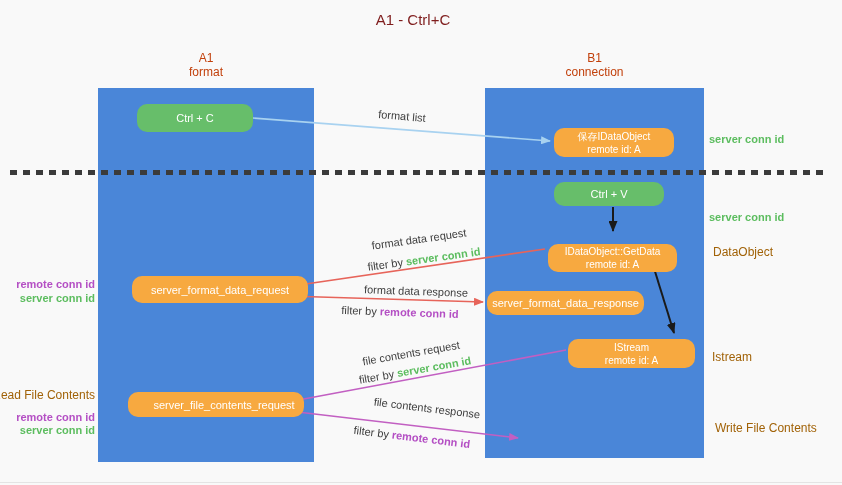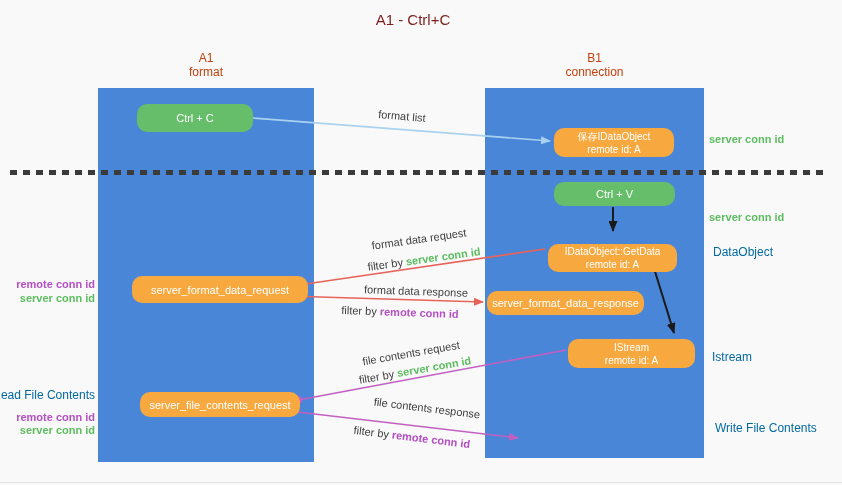--- a/index.html
+++ b/index.html
@@ -33,21 +33,21 @@
   .green-box{background:#67be6a;font-size:11px;}
   .orange-box{background:#f7a940;font-size:11px;}
   .two-line{font-size:10px;line-height:13px;}
   .arrow-label{
     z-index:5;font-size:11px;color:#3d3d3d;white-space:nowrap;
   }
   .margin-label{
     z-index:5;font-size:11px;font-weight:bold;white-space:nowrap;line-height:13px;
   }
   .plain-label{
-    z-index:5;font-size:12px;color:#0369a1;font-weight:normal;white-space:nowrap;line-height:14px;
+    z-index:5;font-size:12px;color:#a16207;font-weight:normal;white-space:nowrap;line-height:14px;
   }
   .txt-green{color:#5cbd5f;font-weight:bold;}
   .txt-purple{color:#b44fc4;font-weight:bold;}
   .bottom-line{left:0;top:482px;width:842px;height:1px;background:#e4e4e4;z-index:1;}
 </style>
 </head>
 <body>
 
 <div class="diagram">
 
@@ -95,21 +95,21 @@
 
   <div class="abs node green-box" style="left:137px;top:104px;width:116px;height:28px;">
     <span>Ctrl + C</span>
   </div>
 
   <div class="abs node orange-box two-line" style="left:554px;top:128px;width:120px;height:29px;">
     <span>保存IDataObject</span>
     <span>remote id: A</span>
   </div>
 
-  <div class="abs node green-box" style="left:554px;top:182px;width:121px;height:24px;">
+  <div class="abs node green-box" style="left:554px;top:182px;width:110px;height:24px;">
     <span>Ctrl + V</span>
   </div>
 
   <div class="abs node orange-box two-line" style="left:548px;top:236px;width:129px;height:28px;margin-top:8px;">
     <span>IDataObject::GetData</span>
     <span>remote id: A</span>
   </div>
 
   <div class="abs node orange-box" style="left:132px;top:276px;width:176px;height:27px;">
     <span>server_format_data_request</span>
@@ -117,21 +117,21 @@
 
   <div class="abs node orange-box" style="left:487px;top:291px;width:157px;height:24px;text-align:right;">
     <span>server_format_data_response</span>
   </div>
 
   <div class="abs node orange-box two-line" style="left:568px;top:339px;width:127px;height:29px;">
     <span>IStream</span>
     <span>remote id: A</span>
   </div>
 
-  <div class="abs node orange-box" style="left:140px;top:392px;width:160px;height:25px;">
+  <div class="abs node orange-box" style="left:128px;top:392px;width:160px;height:25px;padding-left:16px;">
     <span>server_file_contents_request</span>
   </div>
 
 
   <div class="abs arrow-label" style="left:402px;top:116px;transform:translate(-50%,-50%) rotate(5deg);">format list</div>
 
   <div class="abs arrow-label" style="left:419px;top:239px;transform:translate(-50%,-50%) rotate(-8deg);">format data request</div>
   <div class="abs arrow-label" style="left:424px;top:259px;transform:translate(-50%,-50%) rotate(-8deg);">
     <span>filter by </span><span class="txt-green">server conn id</span>
   </div>

